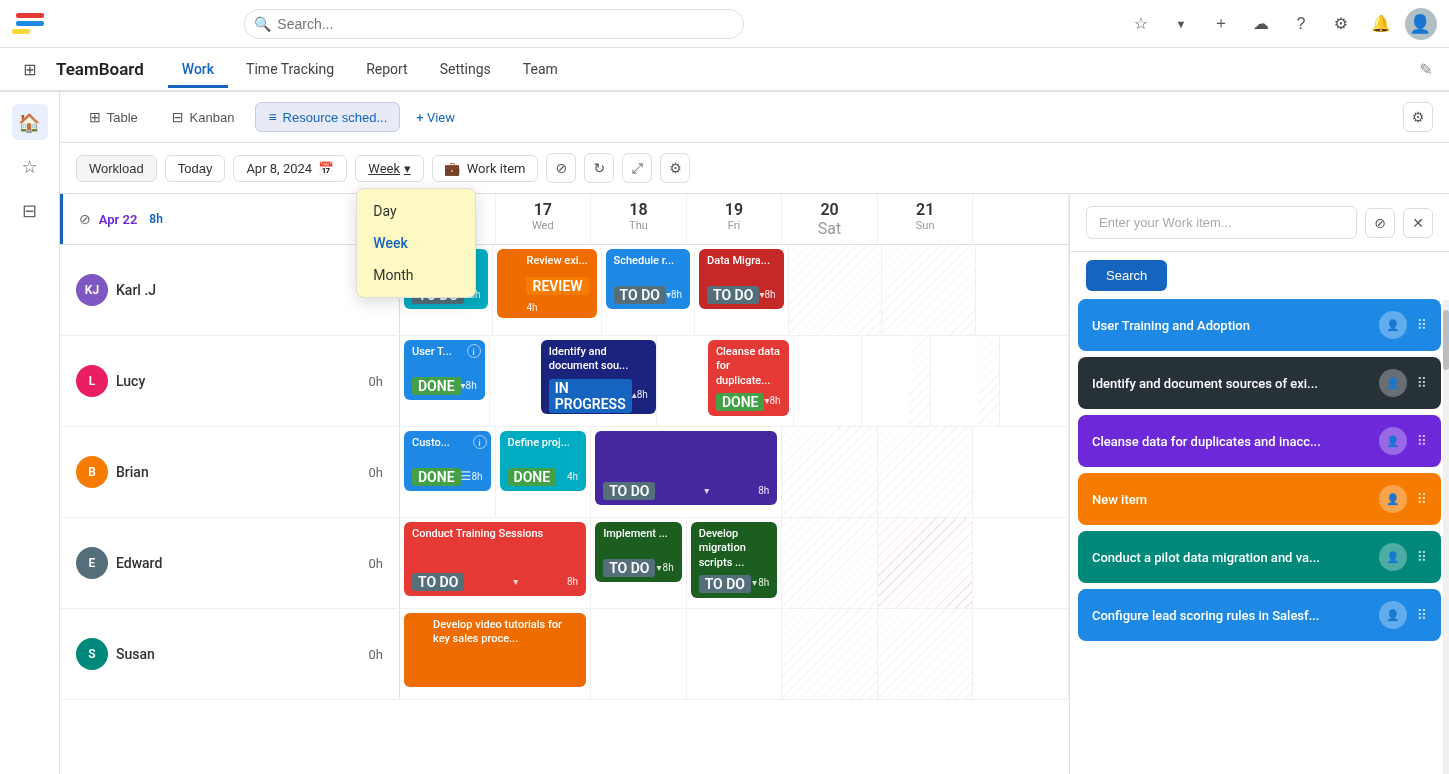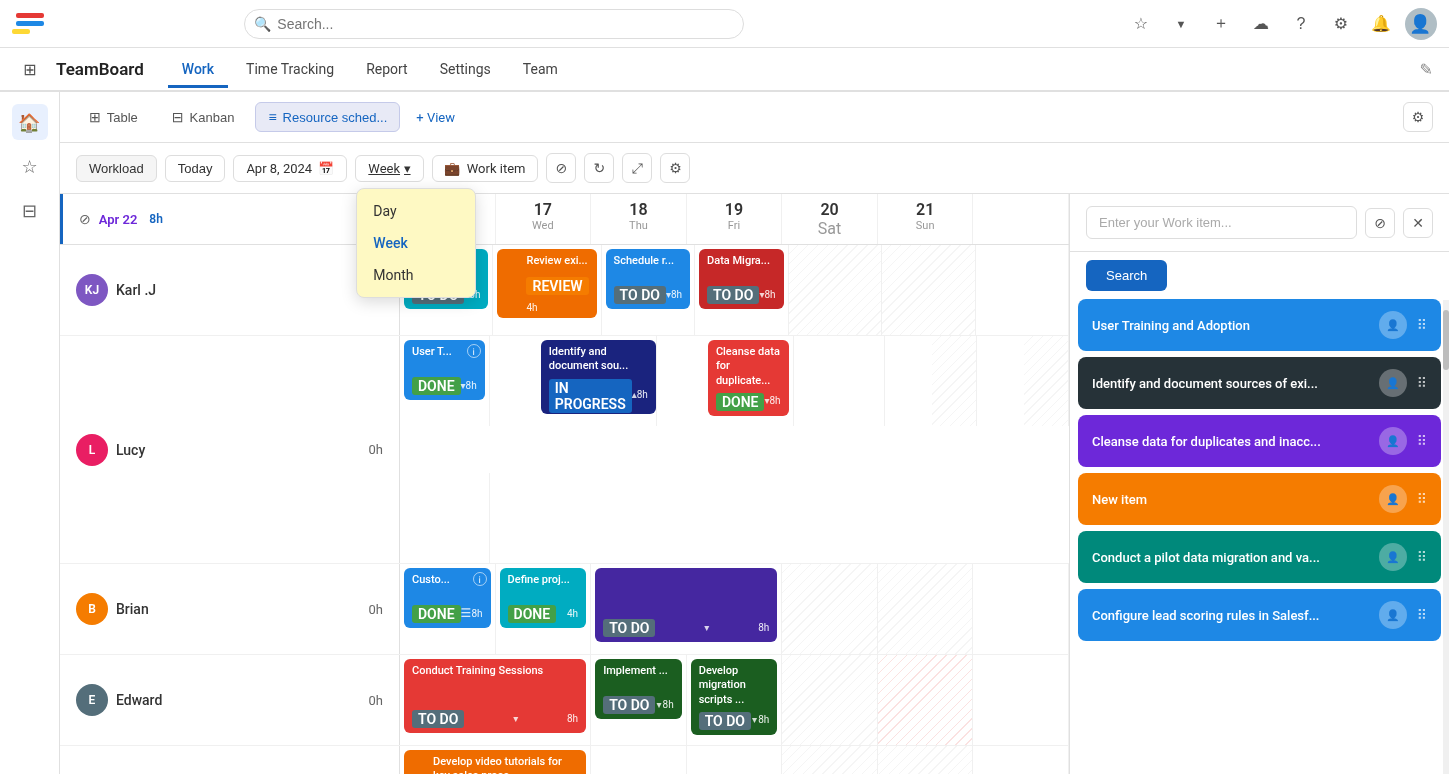--- a/index.html
+++ b/index.html
@@ -324,21 +324,21 @@
             <div class="day-cell"></div>
           </div>
         </div>
 
         <div class="grid-row">
           <div class="row-left">
             <div class="row-avatar" style="background:#e91e63;">L</div>
             <span class="row-name">Lucy</span>
             <span class="row-hours">0h</span>
           </div>
-          <div class="row-cells" style="grid-template-columns: repeat(6,1fr); gap: 47px;">
+          <div class="row-cells" style="grid-template-columns: repeat(7,1fr); gap: 47px;">
 
             <div class="day-cell">
               <div class="task-card blue" style="position:relative;">
                 <div class="task-title">User T...</div>
                 <div class="task-info-icon">ℹ</div>
                 <div class="task-footer">
                   <span class="task-badge badge-done">DONE</span>
                   <span class="task-chevron">▾</span>
                   <span class="task-hours">8h</span>
                 </div>

